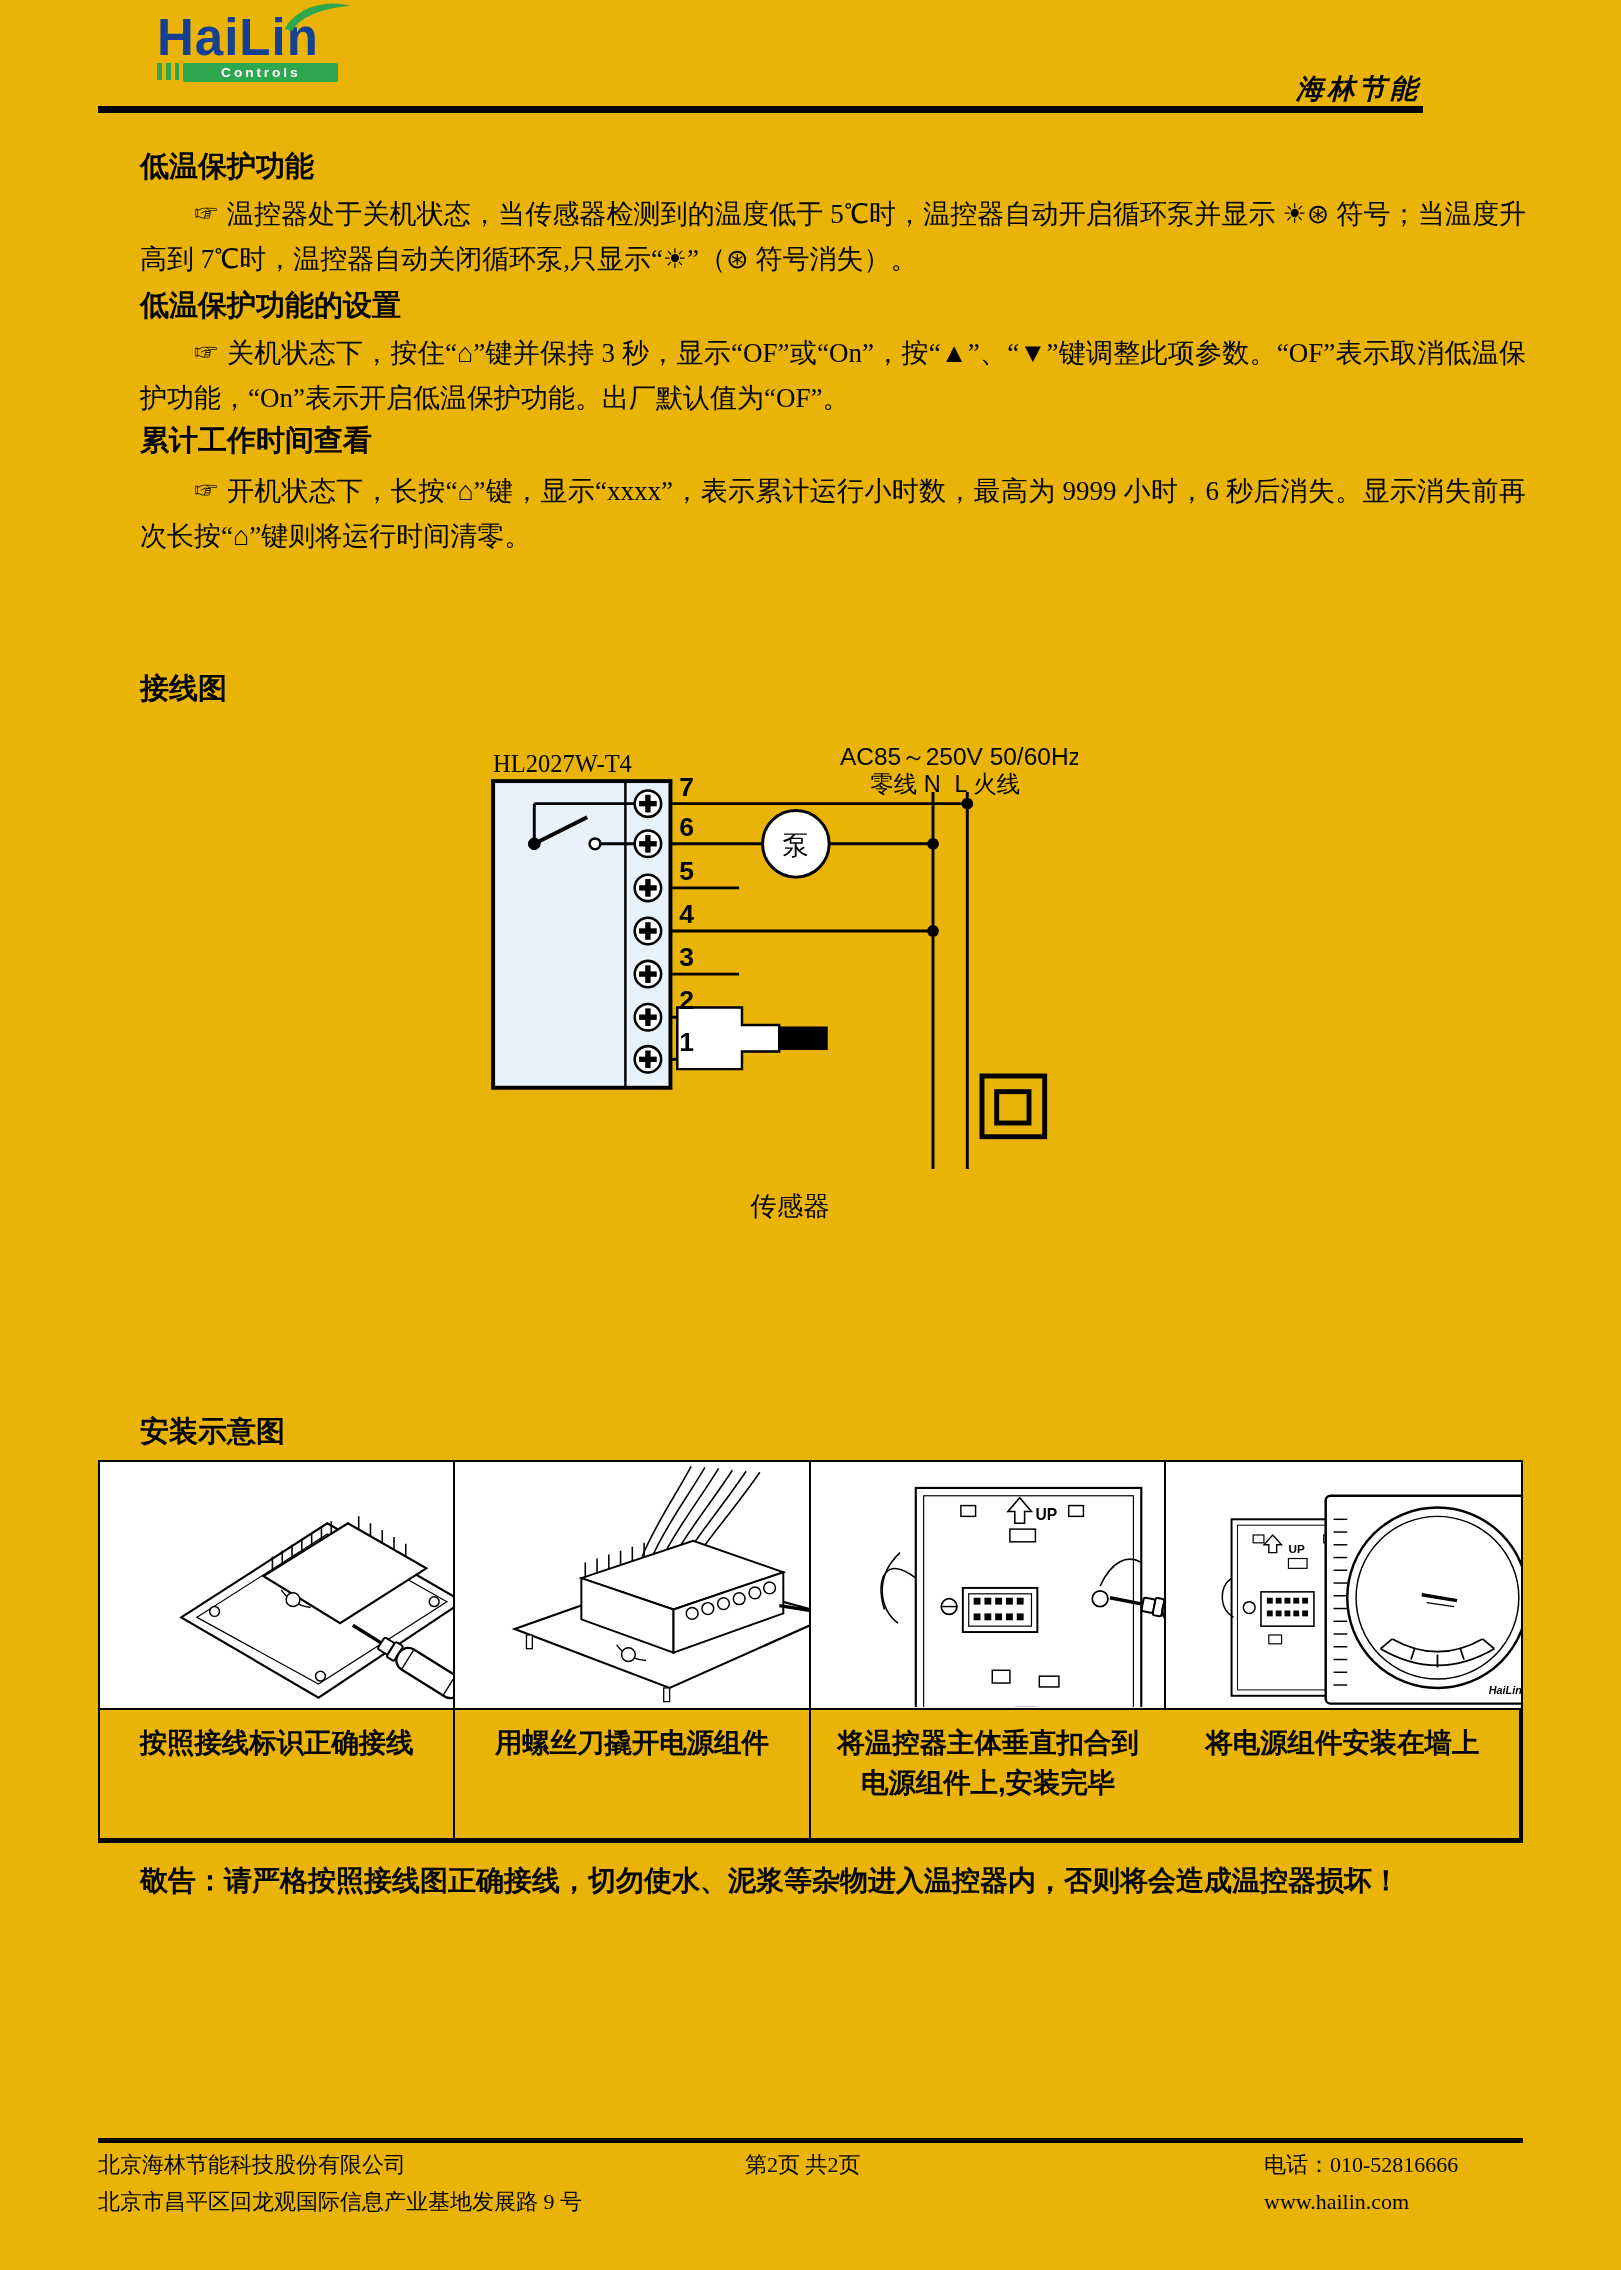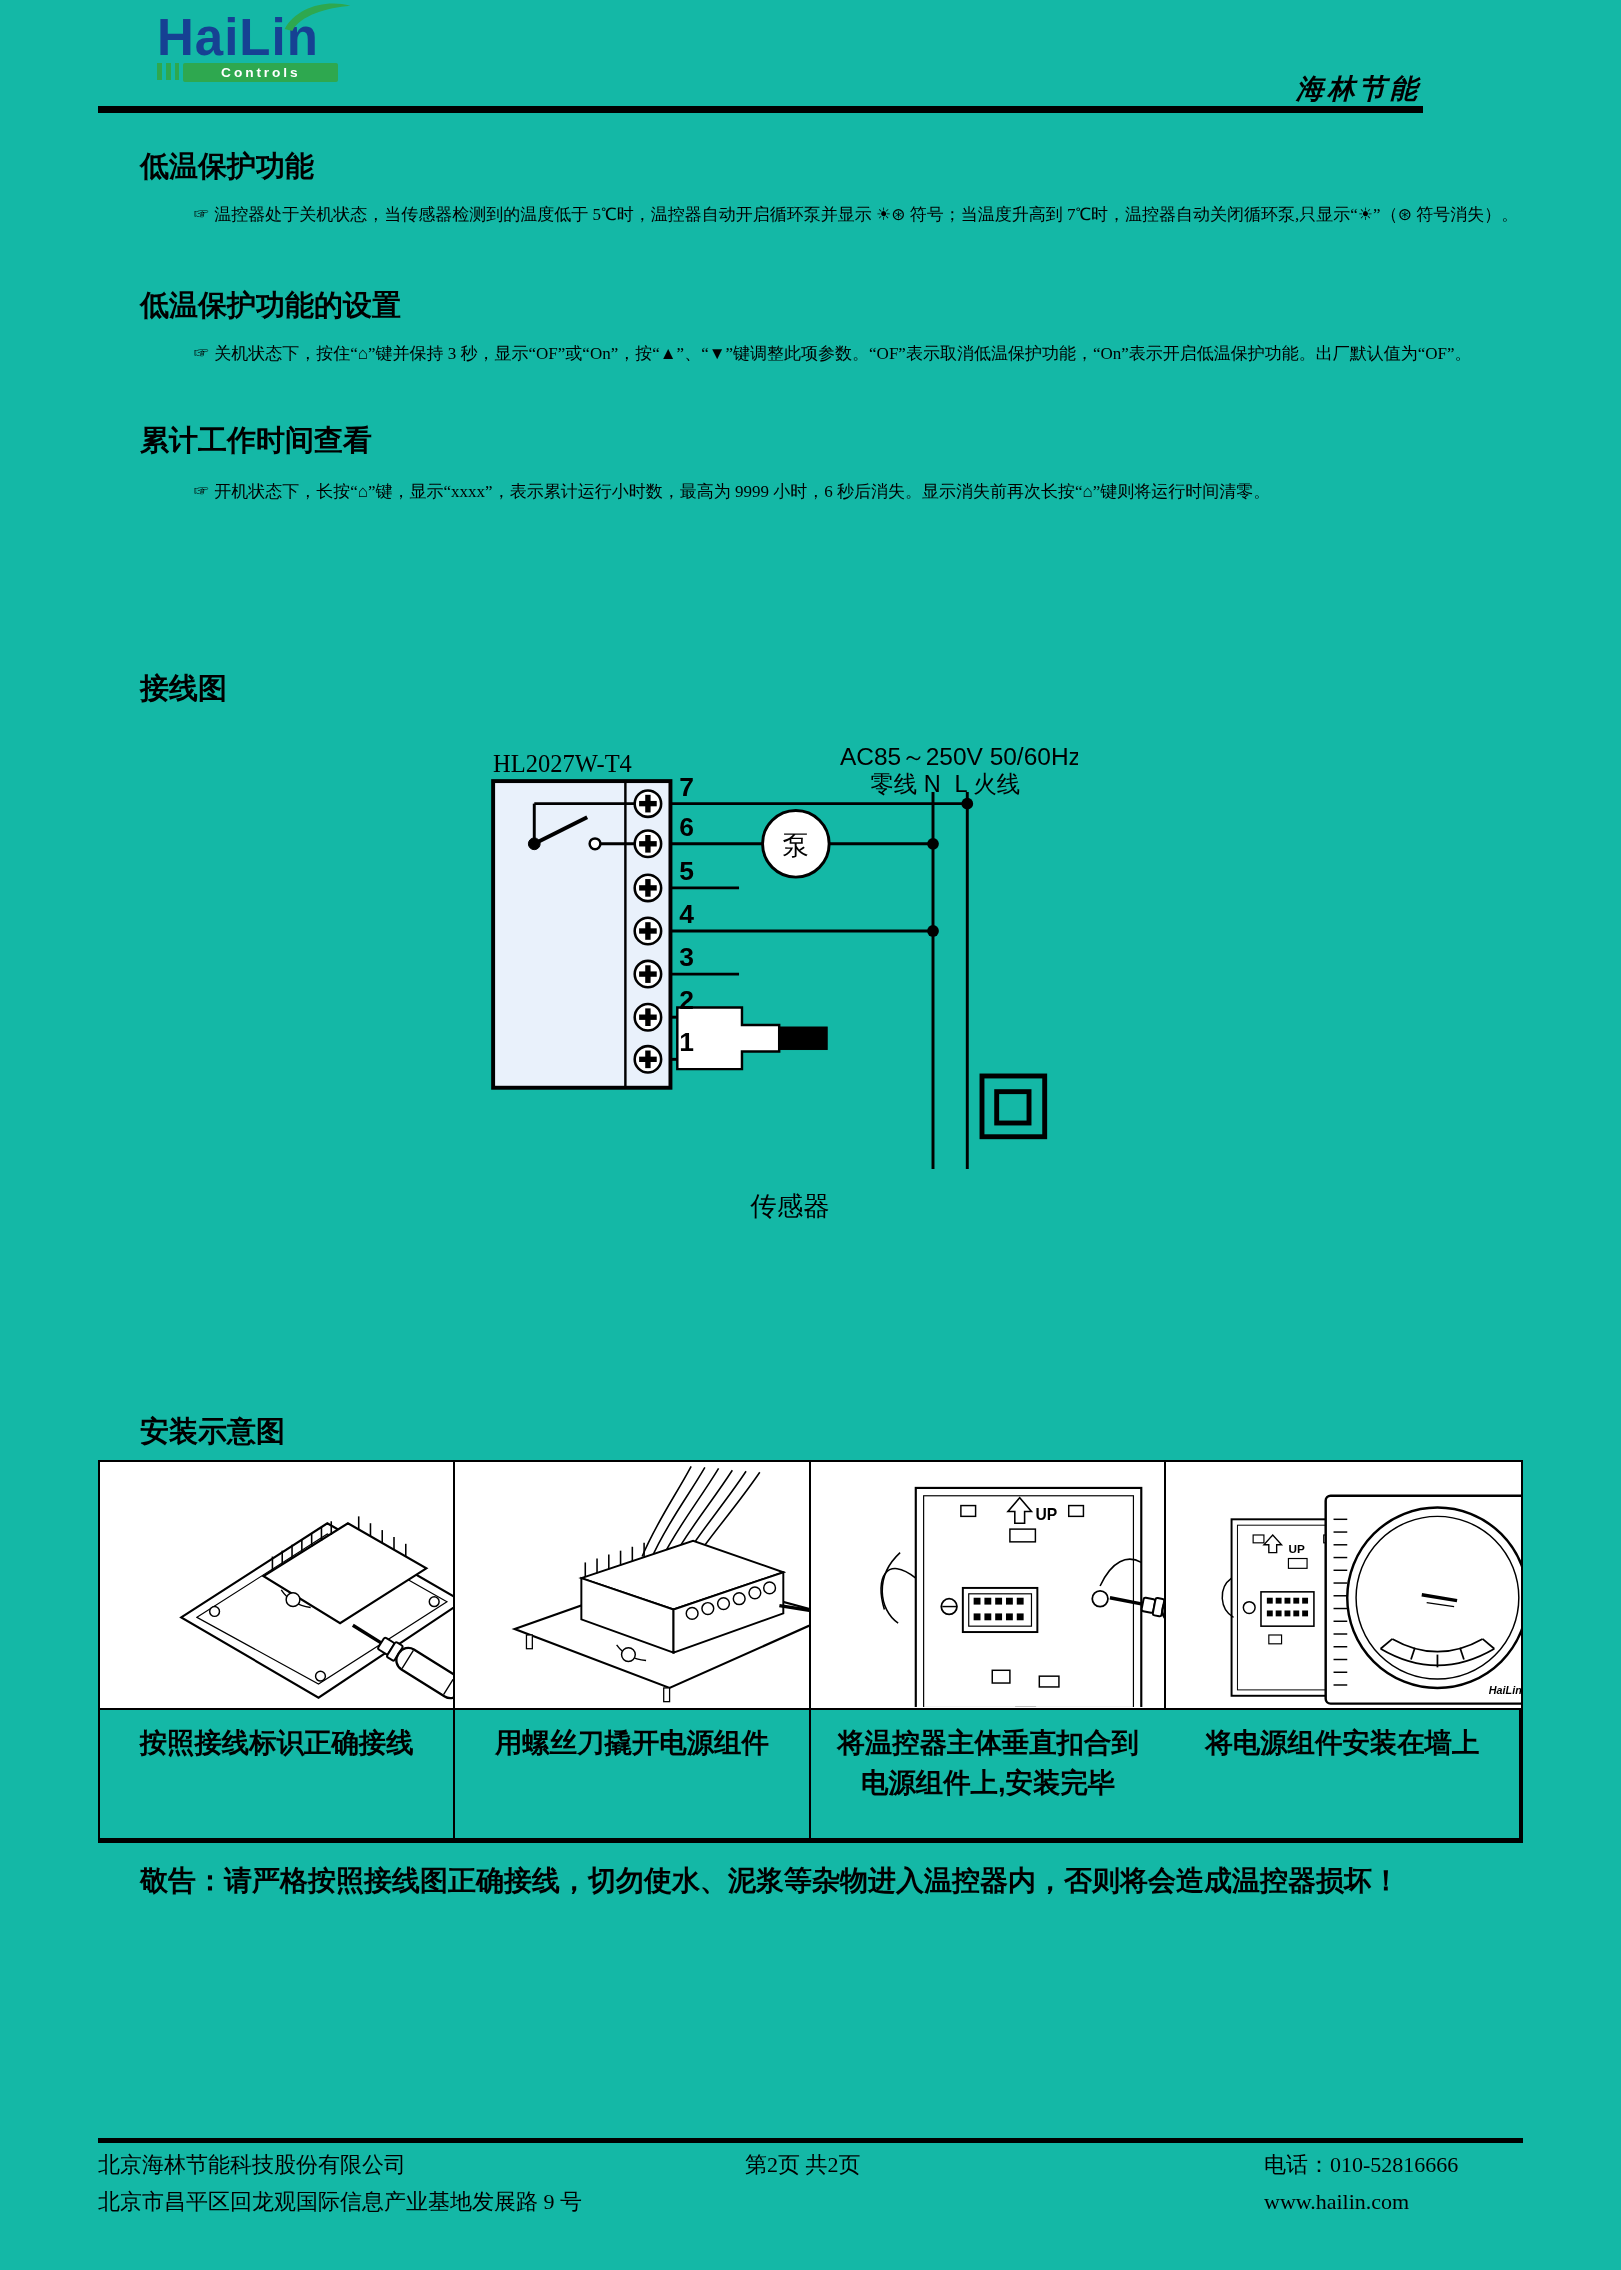--- a/index.html
+++ b/index.html
@@ -1,37 +1,37 @@
 <!DOCTYPE html>
 <html><head>
 <meta charset="utf-8">
 <style>
   html,body{margin:0;padding:0;background:#888;}
   .page{
-    position:relative;width:1621px;height:2270px;background:#14b8a6;
+    position:relative;width:1621px;height:2270px;background:#eab308;
     margin:0 auto;overflow:hidden;color:#000;
     font-family:"Liberation Serif",serif;
   }
   .abs{position:absolute;}
   
   .logo{left:157px;top:13.7px;width:255px;height:88px;}
   .logo-text{font-family:"Liberation Sans",sans-serif;font-weight:bold;font-size:51px;
     line-height:47px;color:#164193;letter-spacing:1px;}
   .leaf{position:absolute;left:125px;top:-11.8px;width:71px;height:29px;}
   .logo-bars{position:absolute;left:0;top:49px;display:flex;align-items:flex-start;}
   .gbar{width:4.9px;height:17.6px;background:#2EA84F;margin-right:3.9px;}
   .controls-box{width:155px;height:19.6px;background:#2EA84F;color:#fff;
     font-family:"Liberation Sans",sans-serif;font-weight:bold;font-size:13.7px;
     letter-spacing:2.9px;text-align:center;line-height:19.6px;border-radius:2px;}
   .brand-script{left:1296px;top:71px;font-family:Liberation Serif, serif;
     font-weight:bold;font-style:italic;font-size:27.4px;letter-spacing:3.9px;}
   .header-rule{left:98px;top:106px;width:1325px;height:6.9px;background:#000;}
   
   .sec-title{left:140px;font-family:"Liberation Sans",sans-serif;font-weight:bold;font-size:29px;}
-  .para{left:140px;width:1386px;font-size:17px;line-height:45px;text-align:justify;
+  .para{left:140px;width:1386px;font-size:27px;line-height:45px;text-align:justify;
     text-indent:53px;}
   
   .install-table{left:98px;top:1460px;width:1425px;display:grid;
     grid-template-columns:1fr 1fr 1fr 1fr;grid-template-rows:248px 128px;
     border:2.9px solid #000;border-bottom-width:5.9px;box-sizing:border-box;}
   .cell{border-right:2.9px solid #000;box-sizing:border-box;overflow:hidden;}
   .cell.last{border-right:none;}
   .cell.img{border-bottom:2.9px solid #000;background:#fff;padding-left:44px;}
   .caption{font-family:"Liberation Sans",sans-serif;font-weight:bold;font-size:27.4px;
     line-height:40px;text-align:center;padding:12.7px 19.6px 0;}

